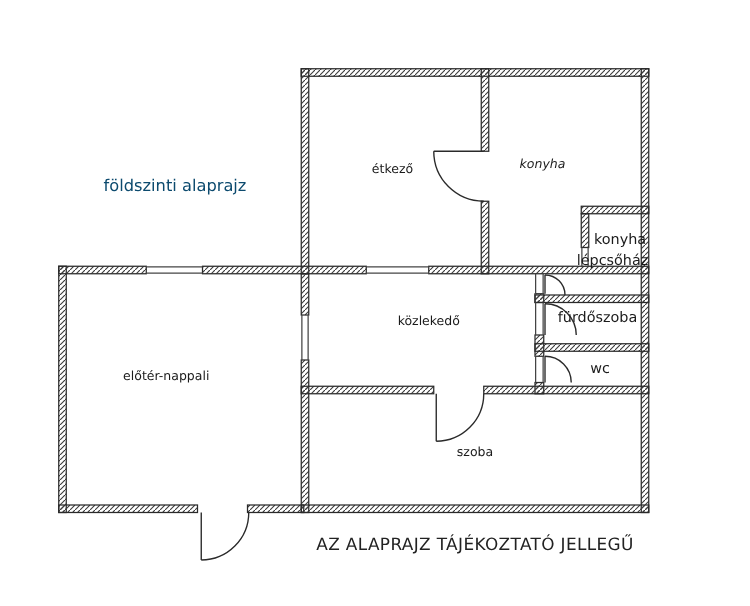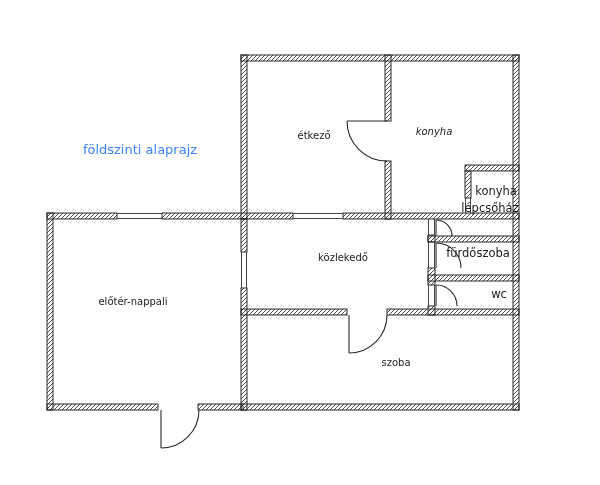--- a/index.html
+++ b/index.html
@@ -26,21 +26,21 @@
     white-space: nowrap;
     color: #1b1b1b;
     font-size: 10px;
     line-height: 1;
   }
   .room-label.small { font-size: 11.5px; }
   .plan-title {
     position: absolute;
     transform: translate(-50%, -50%);
     white-space: nowrap;
-    color: #3b82f6;
+    color: #0c4a6e;
     font-size: 13px;
   }
   .disclaimer {
     position: absolute;
     transform: translate(-50%, -50%);
     white-space: nowrap;
     color: #222222;
     font-size: 13.5px;
     letter-spacing: 0.3px;
   }
@@ -156,22 +156,23 @@
   <div class="room-label" style="left:314px; top:136px;">étkező</div>
 
   <div class="room-label" style="left:434px; top:132px;font-style:italic;">konyha</div>
 
   <div class="room-label small" style="left:496px; top:192px;">konyha</div>
 
   <div class="room-label small" style="left:474px; top:209px;margin-left:16px;">lépcsőház</div>
 
   <div class="room-label small" style="left:478px; top:254px;">fürdőszoba</div>
 
-  <div class="room-label small" style="left:480px; top:295px;margin-left:19px;">wc</div>
+  <div class="room-label small" style="left:480px; top:295px;">wc</div>
 
   <div class="room-label" style="left:343px; top:258px;text-align:right;">közlekedő</div>
 
   <div class="room-label" style="left:133px; top:302px;">előtér-nappali</div>
 
-  <div class="room-label" style="left:396px; top:363px;">szoba</div>
+  <div class="room-label" style="left:380px; top:363px;">szoba</div>
 
+  <div class="disclaimer" style="left:380px; top:436px;">AZ ALAPRAJZ TÁJÉKOZTATÓ JELLEGŰ</div>
 
 </div>
 
 </body></html>

